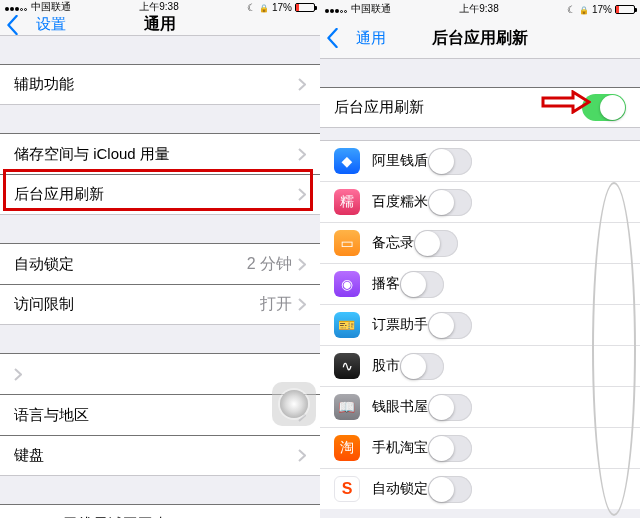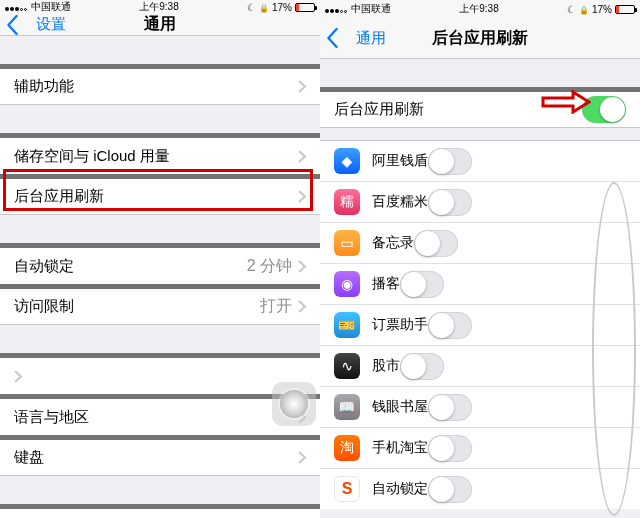--- a/index.html
+++ b/index.html
@@ -20,21 +20,21 @@
   .battery .fill { position:absolute; left:0; top:0; bottom:0; width:17%; background:#ff3b30;}
   
   .nav { height:41px; background:#f7f7f8; border-bottom:1px solid #c8c7cc; display:flex; align-items:center; justify-content:center; position:relative; }
   .nav .title { font-size:16px; font-weight:600; color:#000; }
   .nav .back { position:absolute; left:6px; display:flex; align-items:center; color:#007aff; font-size:15px; }
   .nav .back svg { width:13px; height:20px; }
   .nav .back span { margin-left:17px; }
   
   .group { margin-top:28px; }
   .group.tight { margin-top:12px;}
-  .cell { background:#fff; height:41px; display:flex; align-items:center; padding:0 14px; font-size:15px; color:#000; position:relative; border-top:5px solid #737373; }
+  .cell { background:#fff; height:41px; display:flex; align-items:center; padding:0 14px; font-size:15px; color:#000; position:relative; border-top:1px solid #737373; }
   .cell:last-child { border-bottom:1px solid #c8c7cc; }
   .cell .label { flex:1; }
   .cell .value { color:#8e8e93; font-size:16px; margin-right:6px;}
   .chev { color:#c7c7cc; }
   .chev svg{ width:8px; height:13px; display:block;}
   .footer-note { font-size:11px; color:#8e8e93; padding:6px 14px; line-height:1.4;}
   
   .app-cell { background:#fff; height:41px; display:flex; align-items:center; padding:0 14px; font-size:14px; color:#000; position:relative; border-top:1px solid #e0e0e3; }
   .app-cell:first-child{ border-top:1px solid #c8c7cc;}
   .app-icon { width:26px; height:26px; border-radius:6px; margin-right:12px; display:flex; align-items:center; justify-content:center; font-size:14px; color:#fff; flex-shrink:0;}

